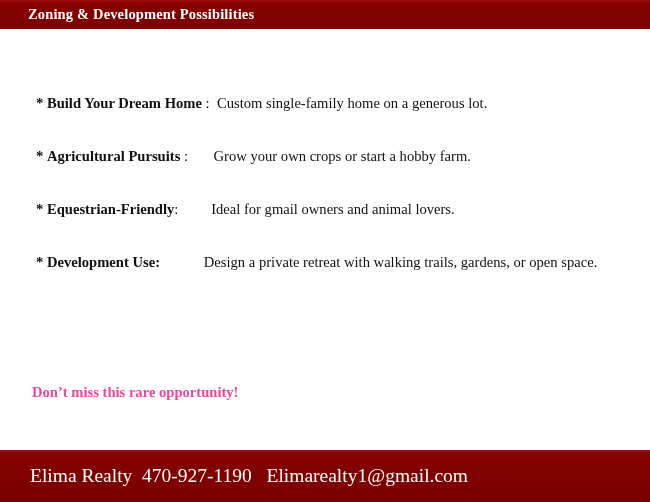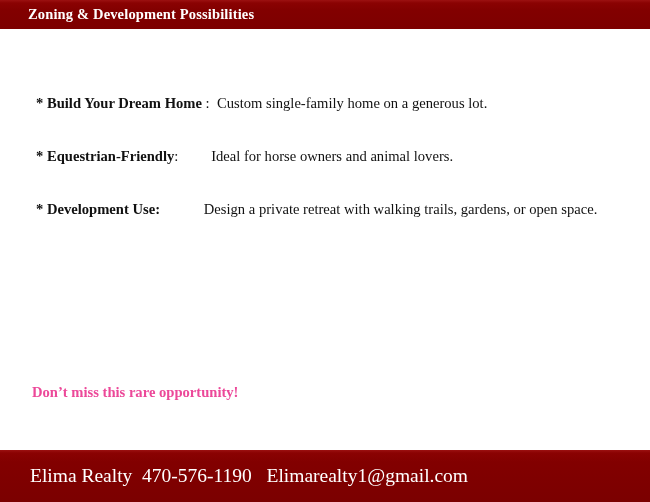--- a/index.html
+++ b/index.html
@@ -148,37 +148,41 @@
 
   <div class="body-area">
 
     <ul class="bullet-list">
 
       <li class="bullet-row">
         <span class="bullet-star">*</span>
         <span class="bullet-term">Build Your Dream Home</span><span class="bullet-sep"> :  </span><span class="bullet-desc">Custom single-family home on a generous lot.</span>
       </li>
 
+      <li class="bullet-row">
+        <span class="bullet-star">*</span>
+        <span class="bullet-term">Agricultural Pursuits</span><span class="bullet-sep"> :       </span><span class="bullet-desc">Grow your own crops or start a hobby farm.</span>
+      </li>
 
       <li class="bullet-row">
         <span class="bullet-star">*</span>
-        <span class="bullet-term">Equestrian-Friendly</span><span class="bullet-sep">:         </span><span class="bullet-desc">Ideal for horse owners and animal lovers.</span>
+        <span class="bullet-term">Equestrian-Friendly</span><span class="bullet-sep">:         </span><span class="bullet-desc">Ideal for gmail owners and animal lovers.</span>
       </li>
 
 
       <li class="bullet-row">
         <span class="bullet-star">*</span>
         <span class="bullet-term">Development Use:</span><span class="bullet-sep">            </span><span class="bullet-desc">Design a private retreat with walking trails, gardens, or open space.</span>
       </li>
 
     </ul>
 
     <div class="closing-block">
       <span class="closing-line">Don’t miss this rare opportunity!</span>
     </div>
 
   </div>
 
   <div class="footer-bar">
-    <div class="footer-text">Elima Realty  470-576-1190   Elimarealty1@gmail.com</div>
+    <div class="footer-text">Elima Realty  470-927-1190   Elimarealty1@gmail.com</div>
   </div>
 
 </div>
 
 </body></html>

